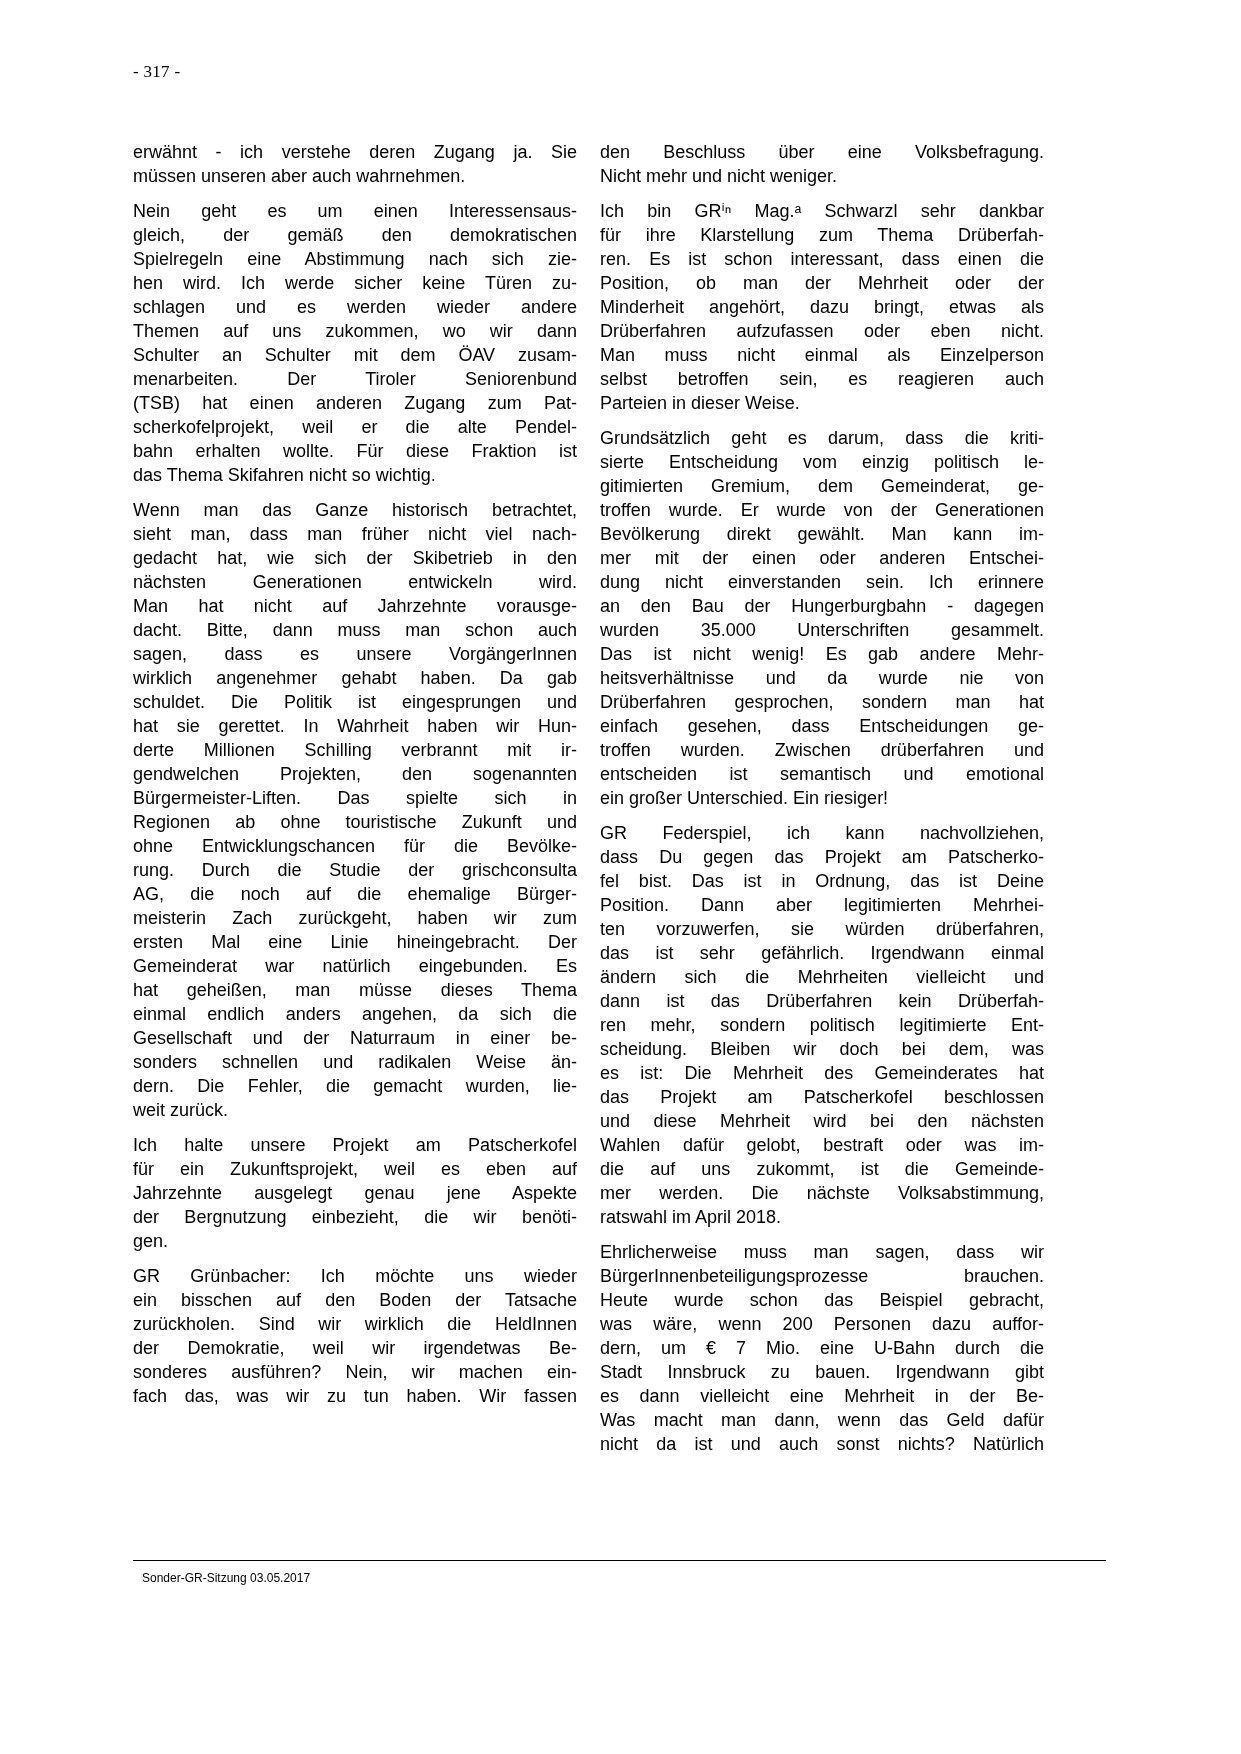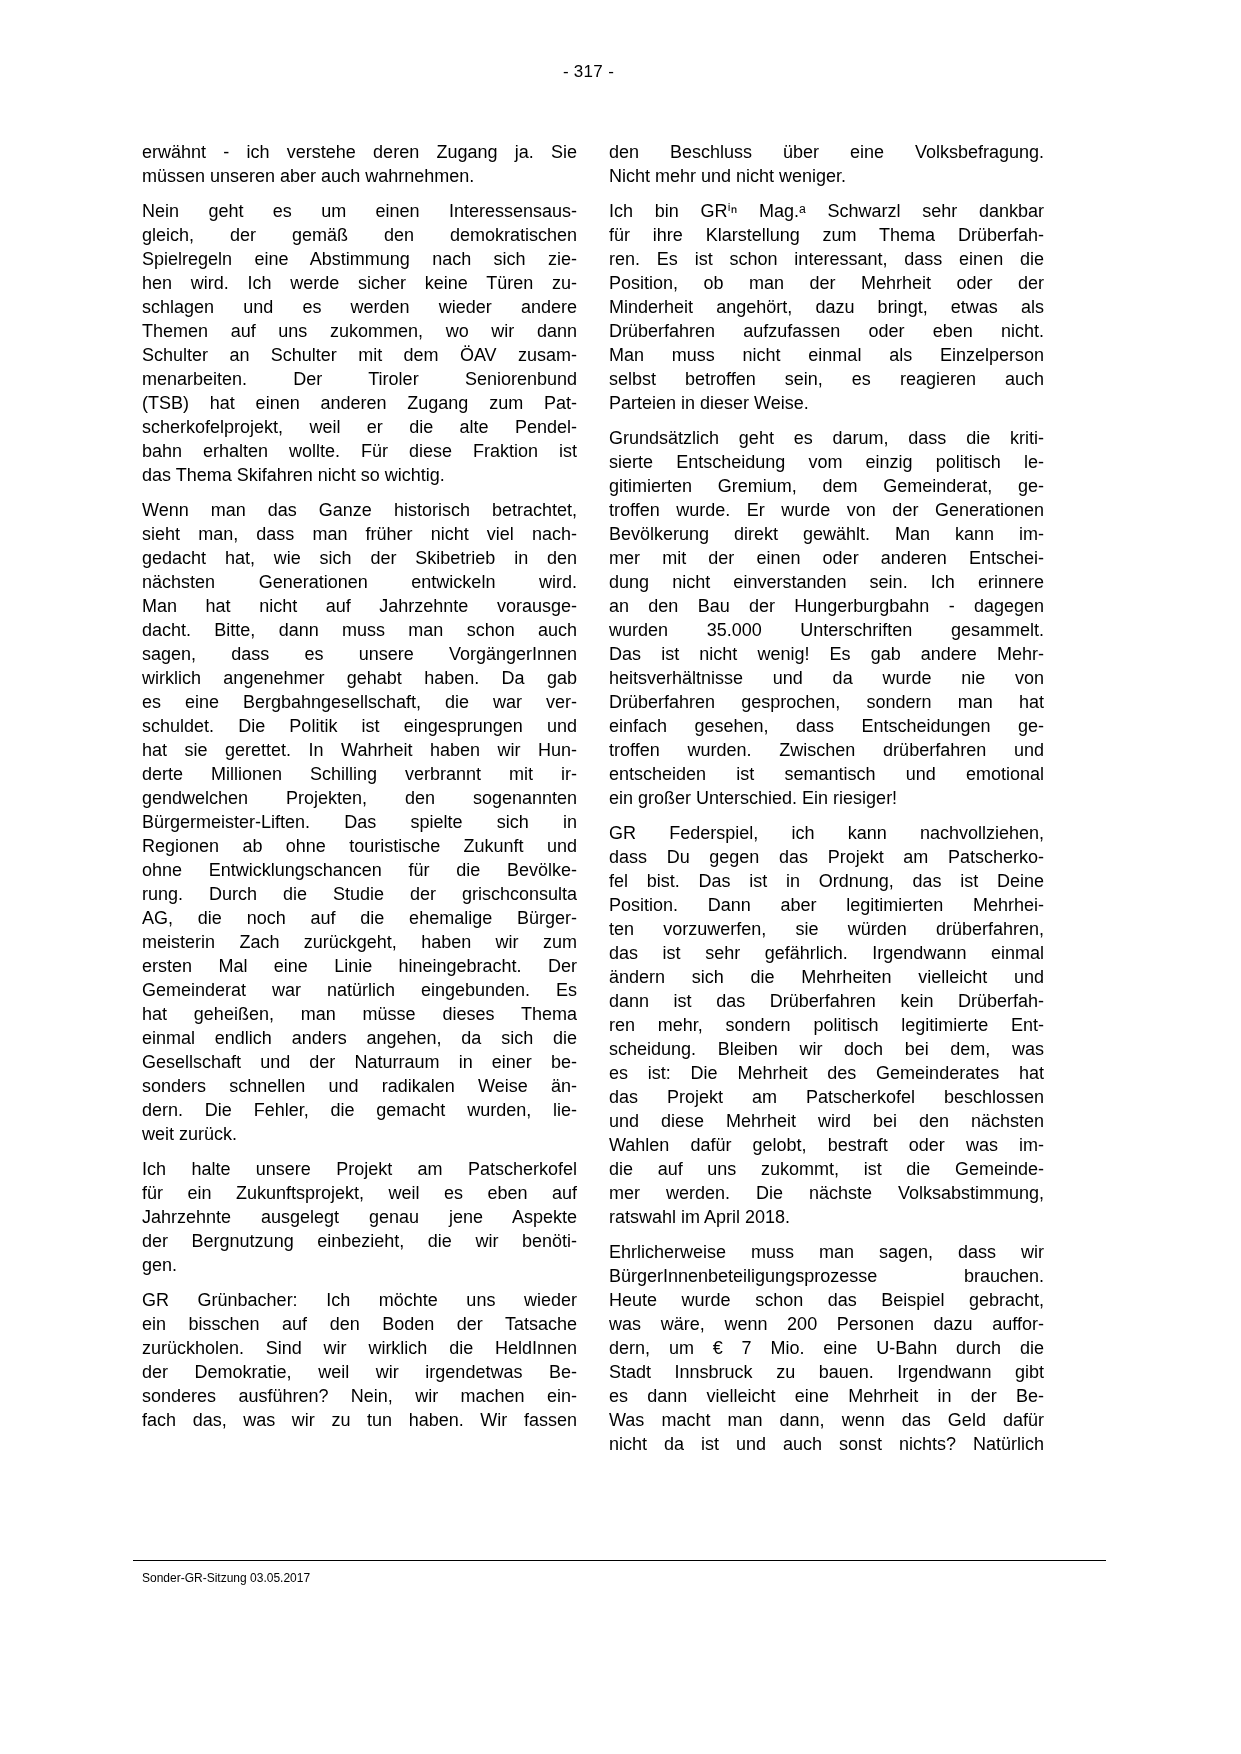--- a/index.html
+++ b/index.html
@@ -11,34 +11,34 @@
     background: #ffffff;
     color: #000000;
     font-family: "Liberation Sans", "DejaVu Sans", sans-serif;
     overflow: hidden;
   }
   .page-number {
     position: absolute;
     top: 62px;
     left: 133px;
     width: 911px;
-    text-align: center;
     font-size: 17px;
     letter-spacing: 0.3px;
+    font-family: Liberation Serif, serif;
   }
   .column {
     position: absolute;
     top: 140px;
     width: 444px;
     font-size: 18px;
     line-height: 24px;
   }
   #col-left  { left: 133px; }
   #col-right { left: 600px; }
-  .para { margin-bottom: 11px; margin-left: 9px; }
+  .para { margin-bottom: 11px; }
   .line { overflow: hidden; }
   .line.just {
     text-align: justify;
     text-align-last: justify;
   }
   .footer-rule {
     position: absolute;
     left: 133px;
     top: 1560px;
     width: 973px;
@@ -80,21 +80,20 @@
       </div>
       <div class="para">
         <div class="line just">Wenn man das Ganze historisch betrachtet,</div>
         <div class="line just">sieht man, dass man früher nicht viel nach-</div>
         <div class="line just">gedacht hat, wie sich der Skibetrieb in den</div>
         <div class="line just">nächsten Generationen entwickeln wird.</div>
         <div class="line just">Man hat nicht auf Jahrzehnte vorausge-</div>
         <div class="line just">dacht. Bitte, dann muss man schon auch</div>
         <div class="line just">sagen, dass es unsere VorgängerInnen</div>
         <div class="line just">wirklich angenehmer gehabt haben. Da gab</div>
-        <div class="line just">es eine Bergbahngesellschaft, die war ver-</div>
         <div class="line just">schuldet. Die Politik ist eingesprungen und</div>
         <div class="line just">hat sie gerettet. In Wahrheit haben wir Hun-</div>
         <div class="line just">derte Millionen Schilling verbrannt mit ir-</div>
         <div class="line just">gendwelchen Projekten, den sogenannten</div>
         <div class="line just">Bürgermeister-Liften. Das spielte sich in</div>
         <div class="line just">Regionen ab ohne touristische Zukunft und</div>
         <div class="line just">ohne Entwicklungschancen für die Bevölke-</div>
         <div class="line just">rung. Durch die Studie der grischconsulta</div>
         <div class="line just">AG, die noch auf die ehemalige Bürger-</div>
         <div class="line just">meisterin Zach zurückgeht, haben wir zum</div>

